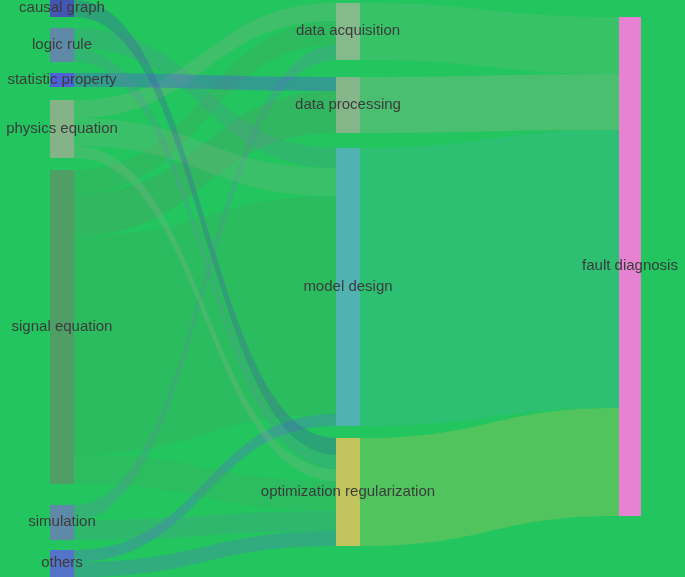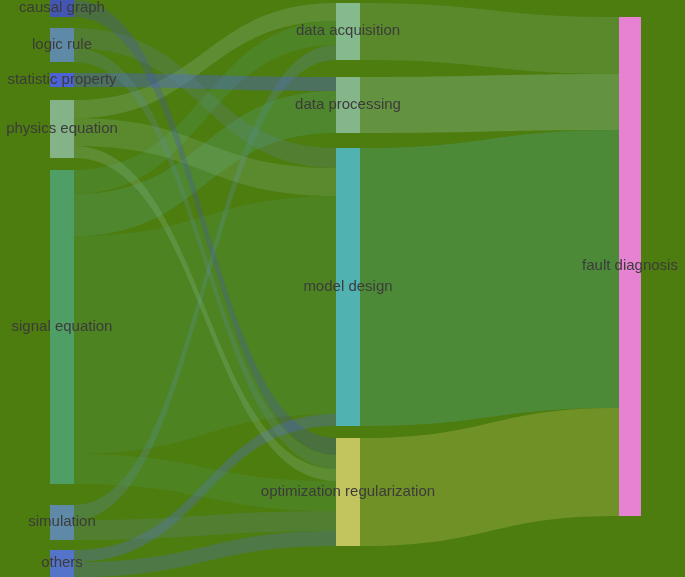--- a/index.html
+++ b/index.html
@@ -5,21 +5,21 @@
   html, body {
     margin: 0;
     padding: 0;
     background: #ffffff;
     font-family: "Liberation Sans", sans-serif;
   }
   .canvas-wrap {
     position: relative;
     width: 685px;
     height: 577px;
-    background: #4d7c0f;
+    background: #22c55e;
     overflow: hidden;
   }
   svg { display: block; }
   .node-label {
     font-family: "Liberation Sans", sans-serif;
     pointer-events: none;
   }
 </style>
 </head>
 <body>

